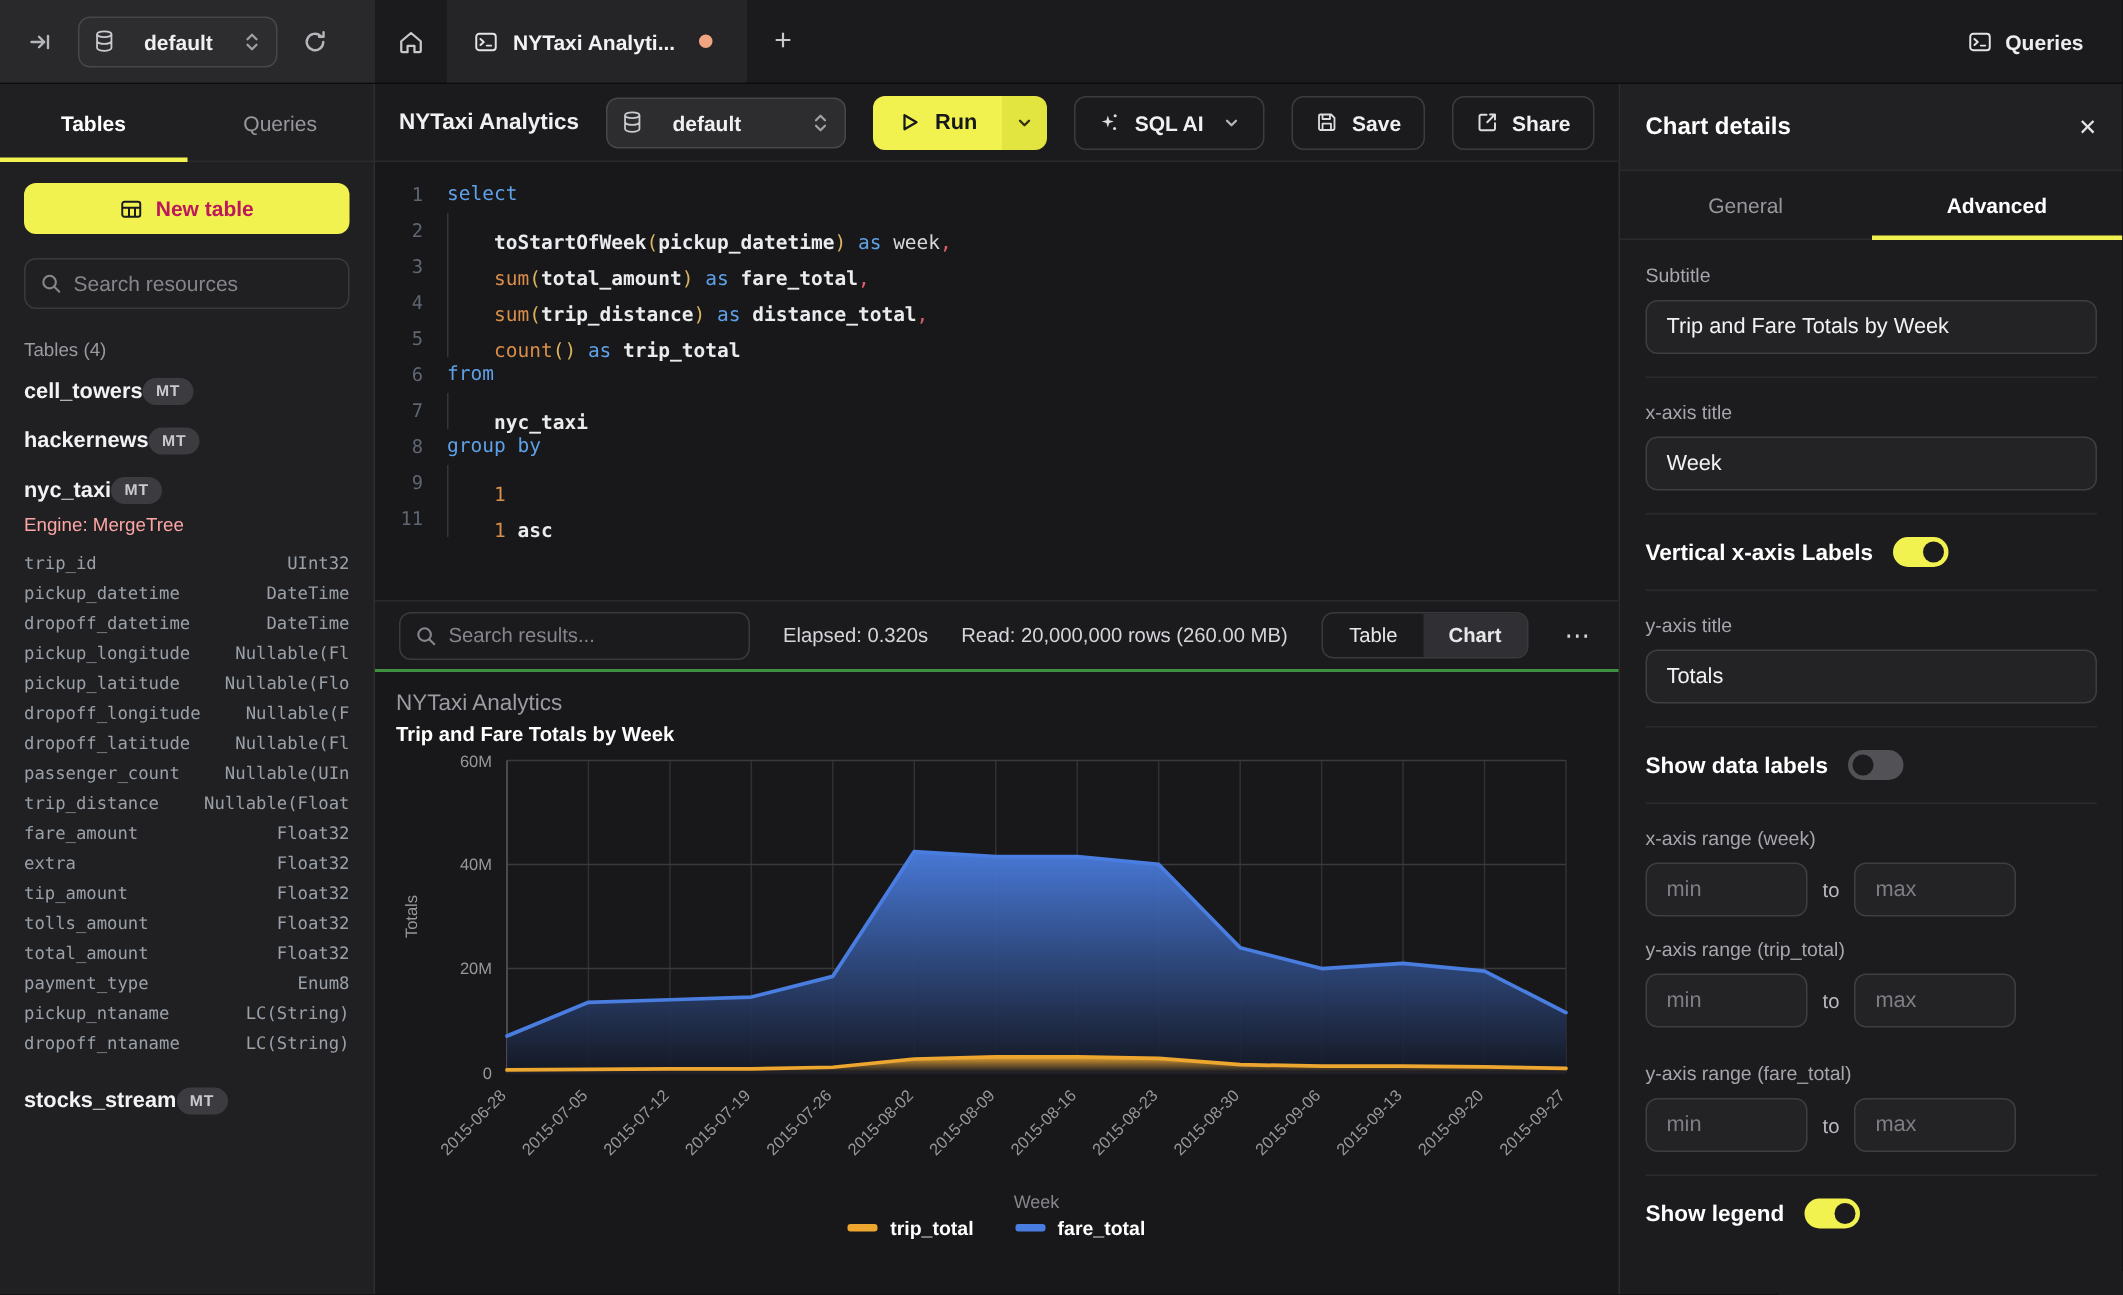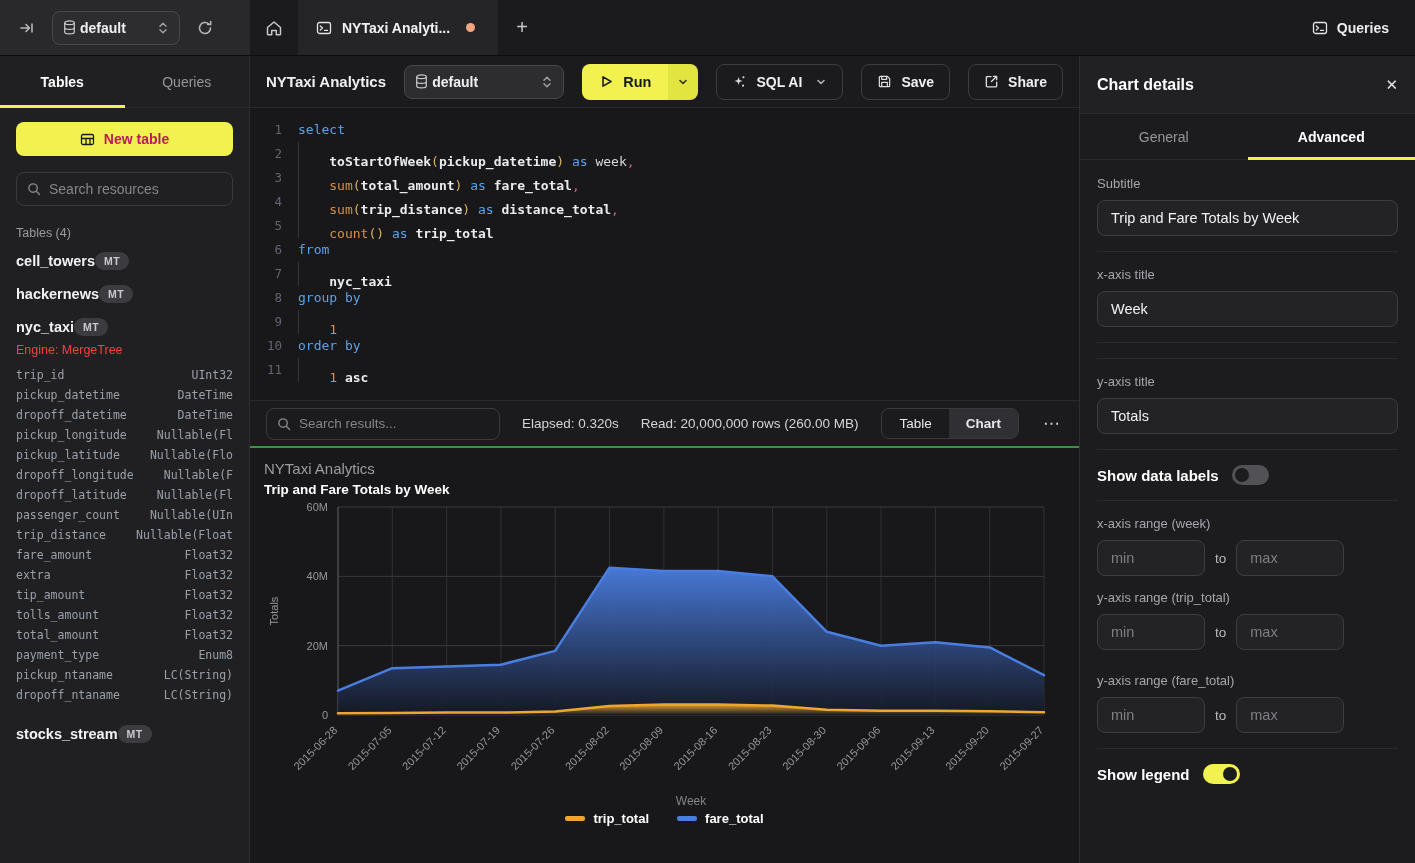--- a/index.html
+++ b/index.html
@@ -4,21 +4,21 @@
 <style>
   *{box-sizing:border-box;margin:0;padding:0}
   html,body{background:#0f0f11}
   body{font-family:"Liberation Sans",sans-serif;color:#e8e8ea}
   .app{width:1415px;height:863px;display:flex;flex-direction:column;overflow:hidden;background:#18181a;font-size:14px}
 
   
   .topbar{height:56px;flex:none;display:flex;background:#1b1b1d;border-bottom:1px solid #0c0c0e}
   .tb-left{width:250px;flex:none;background:#29292b;display:flex;align-items:center;gap:10px;padding:0 12px}
   .icon-btn{display:flex;align-items:center;justify-content:center;width:30px;height:30px;color:#b4b6bb;cursor:pointer;border-radius:6px}
-  .db-select{display:flex;align-items:center;gap:4px;background:#2d2d30;border:1px solid #47474b;border-radius:8px;height:34px;padding:0 10px;color:#f0f0f2;font-weight:600;cursor:pointer;min-width:128px}
+  .db-select{display:flex;align-items:center;gap:20px;background:#2d2d30;border:1px solid #47474b;border-radius:8px;height:34px;padding:0 10px;color:#f0f0f2;font-weight:600;cursor:pointer;min-width:128px}
   .db-select .dbl{flex:1}
   .tabstrip{flex:1;display:flex;align-items:stretch}
   .home-btn{width:48px;display:flex;align-items:center;justify-content:center;color:#c6c8cc;cursor:pointer}
   .tab{display:flex;align-items:center;gap:10px;background:#252528;padding:16px 18px;min-width:200px;color:#f2f2f4;font-weight:600;cursor:pointer}
   .dot{width:9px;height:9px;border-radius:50%;background:#f2a583;margin-left:6px}
   .plus-btn{width:48px;display:flex;align-items:center;justify-content:center;color:#c6c8cc;font-size:20px;cursor:pointer}
   .tb-spacer{flex:1}
   .queries-btn{display:flex;align-items:center;gap:9px;padding:0 26px;color:#ededf0;font-weight:600;cursor:pointer}
 
   .bodyrow{flex:1;display:flex;min-height:0}
@@ -31,21 +31,21 @@
   .side-tab.active::after{content:"";position:absolute;left:0;right:0;bottom:-1px;height:3px;background:#f1f24f}
   .side-content{flex:1;overflow:hidden;padding:14px 16px 0}
   .new-table{height:34px;width:100%;background:#f1f24f;border:none;border-radius:8px;display:flex;align-items:center;justify-content:center;gap:9px;color:#be185d;font-weight:700;font-size:14px;cursor:pointer}
   .side-search{margin-top:16px;height:34px;border:1px solid #3a3a3e;border-radius:8px;display:flex;align-items:center;gap:8px;padding:0 10px;color:#85858c}
   .side-search input{background:none;border:none;outline:none;color:#e8e8ea;font-size:14px;width:100%}
   .side-search input::placeholder{color:#85858c}
   .section-label{margin:20px 0 4px;font-size:12.5px;color:#9a9aa1}
   .tbl-row{display:flex;align-items:center;height:33px;cursor:pointer}
   .tbl-name{font-size:14.5px;font-weight:600;color:#f2f2f4}
   .mt-badge{background:#3c3c40;color:#c9c9ce;font-size:10.5px;font-weight:700;padding:3px 9px;border-radius:10px;letter-spacing:.5px}
-  .engine{font-size:12.5px;color:#ef4444;margin:0 0 8px}
+  .engine{font-size:12.5px;color:#fca5a5;margin:0 0 8px}
   .cols{margin-bottom:6px}
   .col-row{display:flex;justify-content:space-between;font-family:"DejaVu Sans Mono",monospace;font-size:11.5px;color:#9aa0a8;line-height:20px;white-space:nowrap;overflow:hidden}
   .col-row .ct{margin-left:8px}
   .gap-top{margin-top:12px}
 
   
   .main{flex:1;display:flex;flex-direction:column;background:#18181a;min-width:0;border-right:1px solid #2e2e31}
   .main-header{height:52px;flex:none;display:flex;align-items:center;padding:0 16px;gap:18px;border-bottom:1px solid #2a2a2d;background:#1b1b1e}
   .mh-title{font-size:15px;font-weight:600;color:#f0f0f2;margin-right:auto}
   .btn{height:36px;display:flex;align-items:center;gap:9px;padding:0 15px;border:1px solid #3c3c40;border-radius:8px;font-size:14px;font-weight:600;color:#f0f0f2;cursor:pointer;background:transparent}
@@ -363,21 +363,20 @@
       <div class="editor" id="sql-editor">
           <div class="line"><span class="gutter">1</span><span class="code"><span class="tok-kw">select</span></span></div>
           <div class="line"><span class="gutter">2</span><span class="code"><span class="guide"></span><span class="tok-id">toStartOfWeek</span><span class="tok-pr">(</span><span class="tok-id">pickup_datetime</span><span class="tok-pr">)</span><span class="tok-pl"> </span><span class="tok-kw">as</span><span class="tok-pl"> week</span><span class="tok-cm">,</span></span></div>
           <div class="line"><span class="gutter">3</span><span class="code"><span class="guide"></span><span class="tok-fn">sum</span><span class="tok-pr">(</span><span class="tok-id">total_amount</span><span class="tok-pr">)</span><span class="tok-pl"> </span><span class="tok-kw">as</span><span class="tok-id"> fare_total</span><span class="tok-cm">,</span></span></div>
           <div class="line"><span class="gutter">4</span><span class="code"><span class="guide"></span><span class="tok-fn">sum</span><span class="tok-pr">(</span><span class="tok-id">trip_distance</span><span class="tok-pr">)</span><span class="tok-pl"> </span><span class="tok-kw">as</span><span class="tok-id"> distance_total</span><span class="tok-cm">,</span></span></div>
           <div class="line"><span class="gutter">5</span><span class="code"><span class="guide"></span><span class="tok-fn">count</span><span class="tok-pr">()</span><span class="tok-pl"> </span><span class="tok-kw">as</span><span class="tok-id"> trip_total</span></span></div>
           <div class="line"><span class="gutter">6</span><span class="code"><span class="tok-kw">from</span></span></div>
           <div class="line"><span class="gutter">7</span><span class="code"><span class="guide"></span><span class="tok-id">nyc_taxi</span></span></div>
           <div class="line"><span class="gutter">8</span><span class="code"><span class="tok-kw">group by</span></span></div>
           <div class="line"><span class="gutter">9</span><span class="code"><span class="guide"></span><span class="tok-num">1</span></span></div>
-          <div class="line"><span class="gutter">10</span><span class="code"><span class="tok-kw">order by</span></span></div>
           <div class="line"><span class="gutter">11</span><span class="code"><span class="guide"></span><span class="tok-num">1</span><span class="tok-id"> asc</span></span></div>
         </div>
 
       <div class="results-bar">
         <div class="rb-search">
           <span>
             <svg width="14" height="14" viewBox="0 0 15 15" fill="none" stroke="#85858c" stroke-width="1.5" stroke-linecap="round">
                 <circle cx="6.5" cy="6.5" r="4.5"></circle>
                 <path d="M10 10l3.4 3.4"></path>
               </svg>
@@ -481,20 +480,26 @@
         <div class="flabel">Subtitle</div>
         <input class="finput" value="Trip and Fare Totals by Week" style="">
 
         <div class="fdivider"></div>
 
         <div class="flabel">x-axis title</div>
         <input class="finput" value="Week" style="">
 
         <div class="fdivider"></div>
 
+        <div class="toggle-row">
+          <span>Vertical x-axis Labels</span>
+          <span class="toggle on">
+              <span class="knob"></span>
+            </span>
+        </div>
 
         <div class="fdivider"></div>
 
         <div class="flabel">y-axis title</div>
         <input class="finput" value="Totals" style="">
 
         <div class="fdivider"></div>
 
         <div class="toggle-row">
           <span>Show data labels</span>

